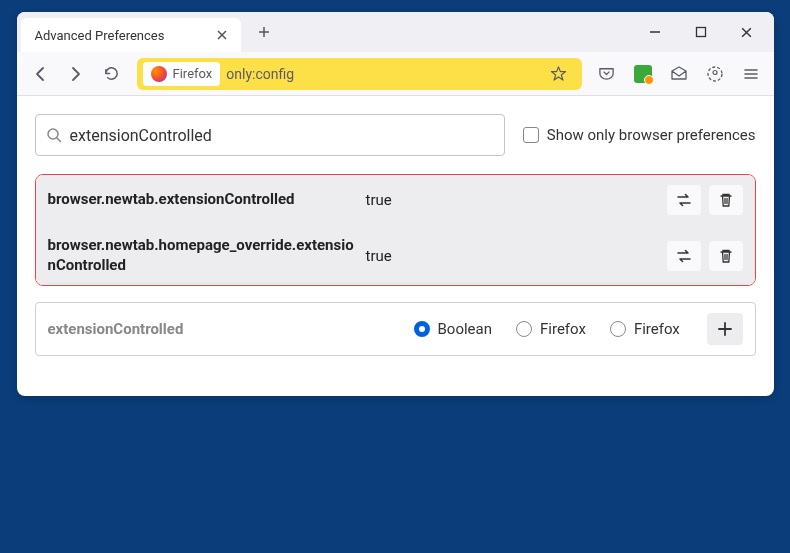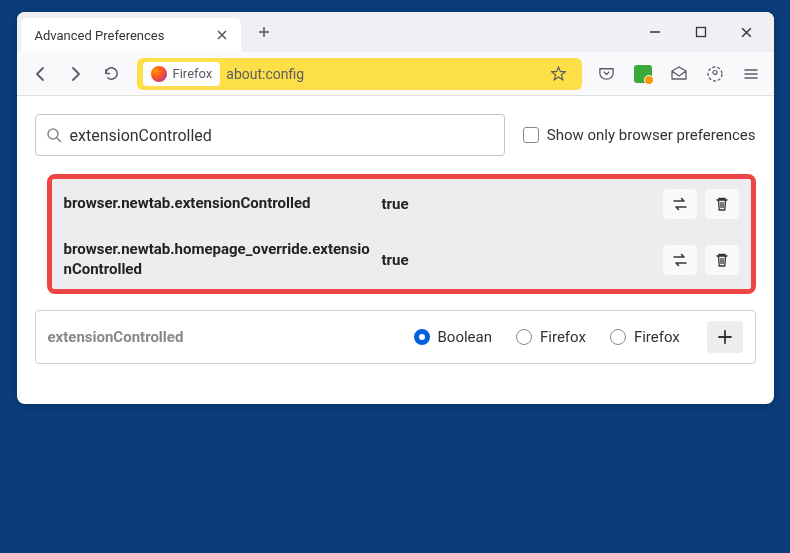--- a/index.html
+++ b/index.html
@@ -26,26 +26,26 @@
     .ext-green::after { content: ""; position: absolute; right: -2px; bottom: -2px; width: 8px; height: 8px; background: #ff9500; border-radius: 50%; border: 1px solid #fff; }
     
     
     .content { padding: 18px 18px 40px; }
     .search-row { display: flex; align-items: center; gap: 18px; margin-bottom: 18px; }
     .search-box { flex: 1; height: 42px; border: 1px solid #c4c4ca; border-radius: 4px; display: flex; align-items: center; padding: 0 10px; gap: 8px; }
     .search-input { border: none; outline: none; flex: 1; font-size: 16px; color: #333; background: transparent; }
     .modified-only { display: flex; align-items: center; gap: 8px; font-size: 15px; color: #333; }
     .checkbox { width: 16px; height: 16px; border: 1px solid #888; border-radius: 3px; }
     
-    .pref-list { border: 5px solid #ef4444; border-radius: 8px; overflow: hidden; margin-bottom: 16px; margin-left: 12px; }
+    .pref-list { border: 1px solid #ef4444; border-radius: 8px; overflow: hidden; margin-bottom: 16px; }
     .pref-row { display: flex; align-items: center; padding: 10px 12px; gap: 8px; min-height: 46px; }
     .pref-row + .pref-row { border-top: 1px solid transparent; }
     .pref-row.highlight { background: #ededf0; }
     .pref-name { font-weight: 700; font-size: 15px; color: #222; width: 310px; word-break: break-word; line-height: 1.3; }
-    .pref-value { font-weight: 700; font-size: 15px; color: #222; flex: 1; }
+    .pref-value { font-weight: 400; font-size: 15px; color: #222; flex: 1; }
     .pref-actions { display: flex; gap: 8px; }
     .action-btn { width: 34px; height: 30px; border: none; background: #fff; border-radius: 4px; display: flex; align-items: center; justify-content: center; cursor: pointer; color: #333; }
     .pref-row.highlight .action-btn { background: #f9f9fb; }
     
     .new-pref { border: 1px solid #d0d0d6; border-radius: 4px; display: flex; align-items: center; padding: 10px 12px; gap: 8px; min-height: 52px; }
     .new-pref-name { font-weight: 700; font-size: 15px; color: #888; width: 310px; }
     .radio-group { display: flex; gap: 24px; flex: 1; align-items: center; padding-left: 48px; }
     .radio-item { display: flex; align-items: center; gap: 8px; font-size: 15px; color: #333; cursor: pointer; }
     .radio { width: 16px; height: 16px; border: 1px solid #888; border-radius: 50%; display: flex; align-items: center; justify-content: center; }
     .radio.checked { border: 5px solid #0060df; }
@@ -109,21 +109,21 @@
     <div class="nav-btn">
       <svg width="17" height="17" viewBox="0 0 18 18">
           <path d="M3 9 A6 6 0 1 1 5 13.5 M3 9 L3 5 M3 9 L7 9" stroke="#5b5b66" stroke-width="1.6" fill="none" stroke-linecap="round"></path>
         </svg>
     </div>
     <div class="urlbar">
       <div class="identity-box">
         <span class="ff-logo"></span>
         <span>Firefox</span>
       </div>
-      <span class="url-text">about:config</span>
+      <span class="url-text">only:config</span>
       <div class="urlbar-end">
         <div class="nav-btn">
           <svg width="17" height="17" viewBox="0 0 18 18">
               <path d="M9 2 L11 7 L16.5 7 L12 10.5 L13.7 16 L9 12.7 L4.3 16 L6 10.5 L1.5 7 L7 7 Z" stroke="#5b5b66" stroke-width="1.3" fill="none" stroke-linejoin="round"></path>
             </svg>
         </div>
       </div>
     </div>
     <div class="toolbar-right">
       <div class="nav-btn">

